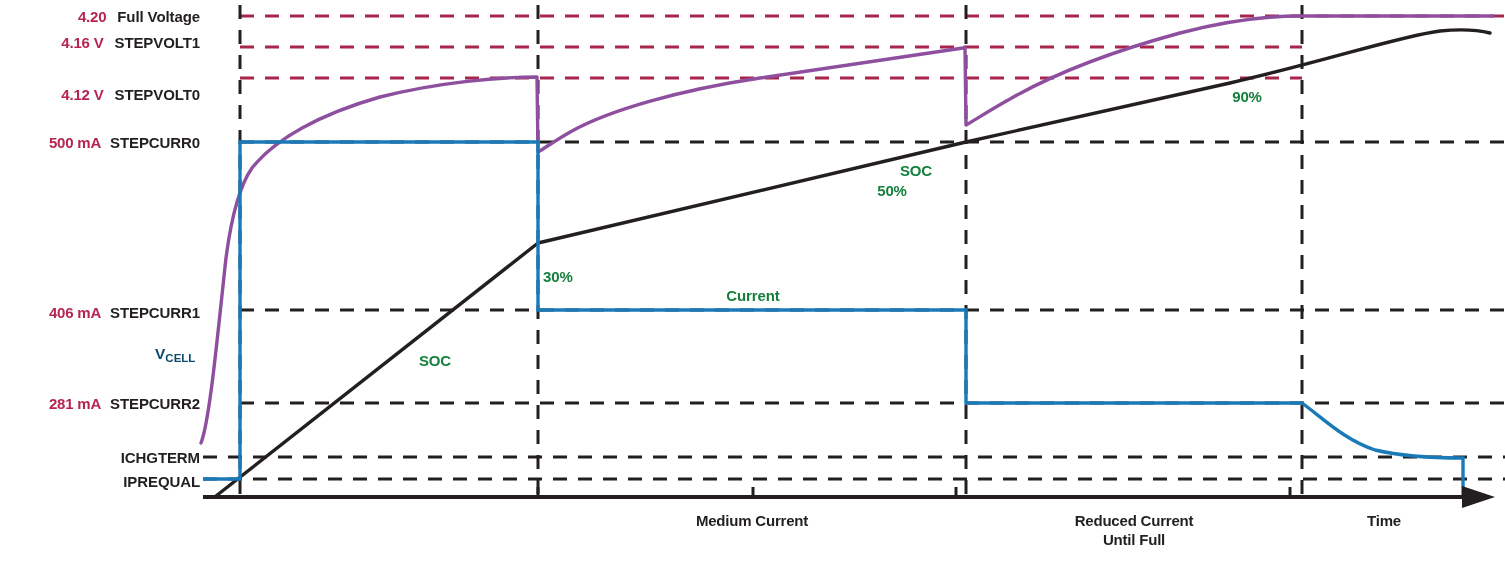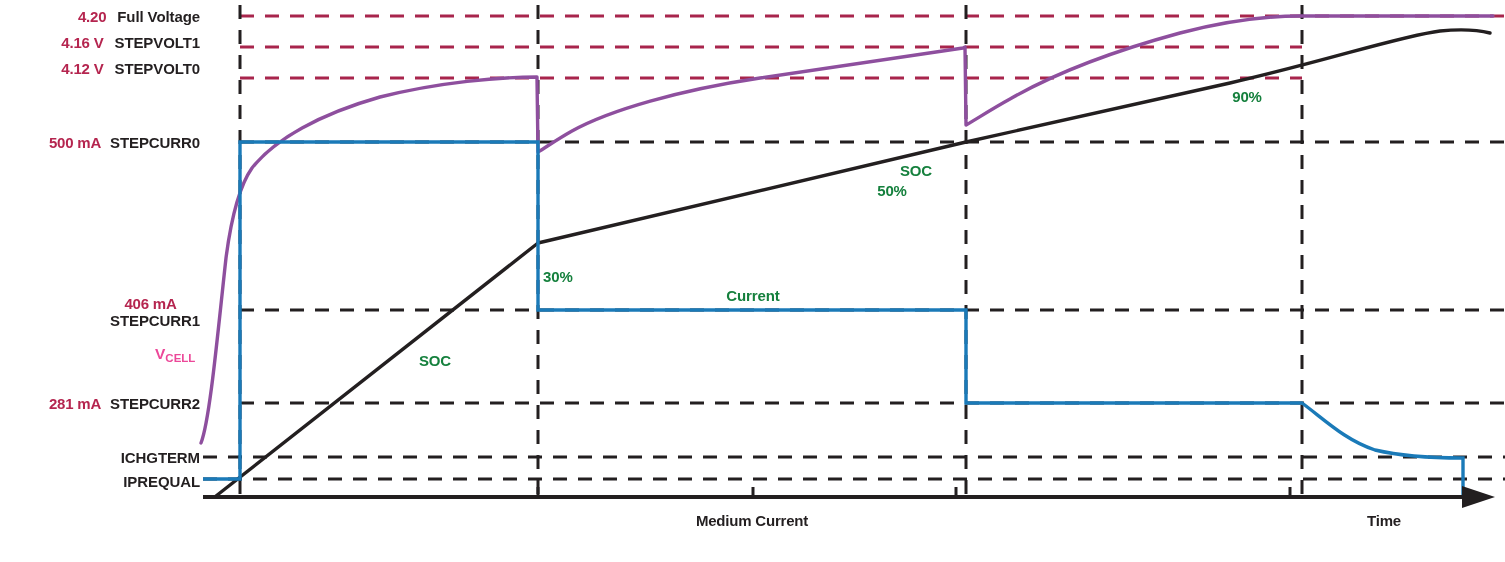--- a/index.html
+++ b/index.html
@@ -73,21 +73,21 @@
     font-weight: bold;
     font-size: 15px;
     text-align: center;
     transform: translateX(-50%);
     line-height: 1.25;
     white-space: pre-line;
     letter-spacing: -0.2px;
   }
   .vcell-lbl {
     position: absolute;
-    color: #ec4899;
+    color: #0c4a6e;
     font-weight: bold;
     font-size: 15.5px;
     white-space: nowrap;
   }
   .vcell-lbl sub {
     font-size: 11.5px;
     vertical-align: baseline;
     position: relative;
     top: 2.5px;
   }
@@ -102,31 +102,31 @@
     <div class="axis-label-row" style="top:16px;">
       <span class="axis-label-value">4.20</span>
       <span class="axis-label-name">Full Voltage</span>
     </div>
 
     <div class="axis-label-row" style="top:42px;">
       <span class="axis-label-value">4.16 V</span>
       <span class="axis-label-name">STEPVOLT1</span>
     </div>
 
-    <div class="axis-label-row" style="top:68px;margin-left:48px;">
+    <div class="axis-label-row" style="top:94px;margin-left:48px;">
       <span class="axis-label-value">4.12 V</span>
       <span class="axis-label-name">STEPVOLT0</span>
     </div>
 
     <div class="axis-label-row" style="top:142px;margin-left:43px;">
       <span class="axis-label-value">500 mA</span>
       <span class="axis-label-name wide">STEPCURR0</span>
     </div>
 
-    <div class="axis-label-row" style="top:312px;flex-direction:column;">
+    <div class="axis-label-row" style="top:312px;">
       <span class="axis-label-value">406 mA</span>
       <span class="axis-label-name wide">STEPCURR1</span>
     </div>
 
     <div class="axis-label-row" style="top:403px;">
       <span class="axis-label-value">281 mA</span>
       <span class="axis-label-name wide">STEPCURR2</span>
     </div>
 
     <div class="axis-label-row" style="top:457px;">
@@ -219,15 +219,17 @@
   <div class="ann center" style="left:753px; top:287px;">Current</div>
 
   <div class="ann center" style="left:916px; top:162px;">SOC</div>
   <div class="ann center" style="left:892px; top:182px;text-align:right;">50%</div>
 
   <div class="ann center" style="left:1247px; top:88px;">90%</div>
 
   <div class="ann center" style="left:435px; top:352px;">SOC</div>
 
   <div class="xcat" style="left:752px; top:512px;">Medium Current</div>
+  <div class="xcat" style="left:1134px; top:512px;">Reduced Current
+Until Full</div>
   <div class="xcat" style="left:1384px; top:512px;">Time</div>
 
 </div>
 
 </body></html>

